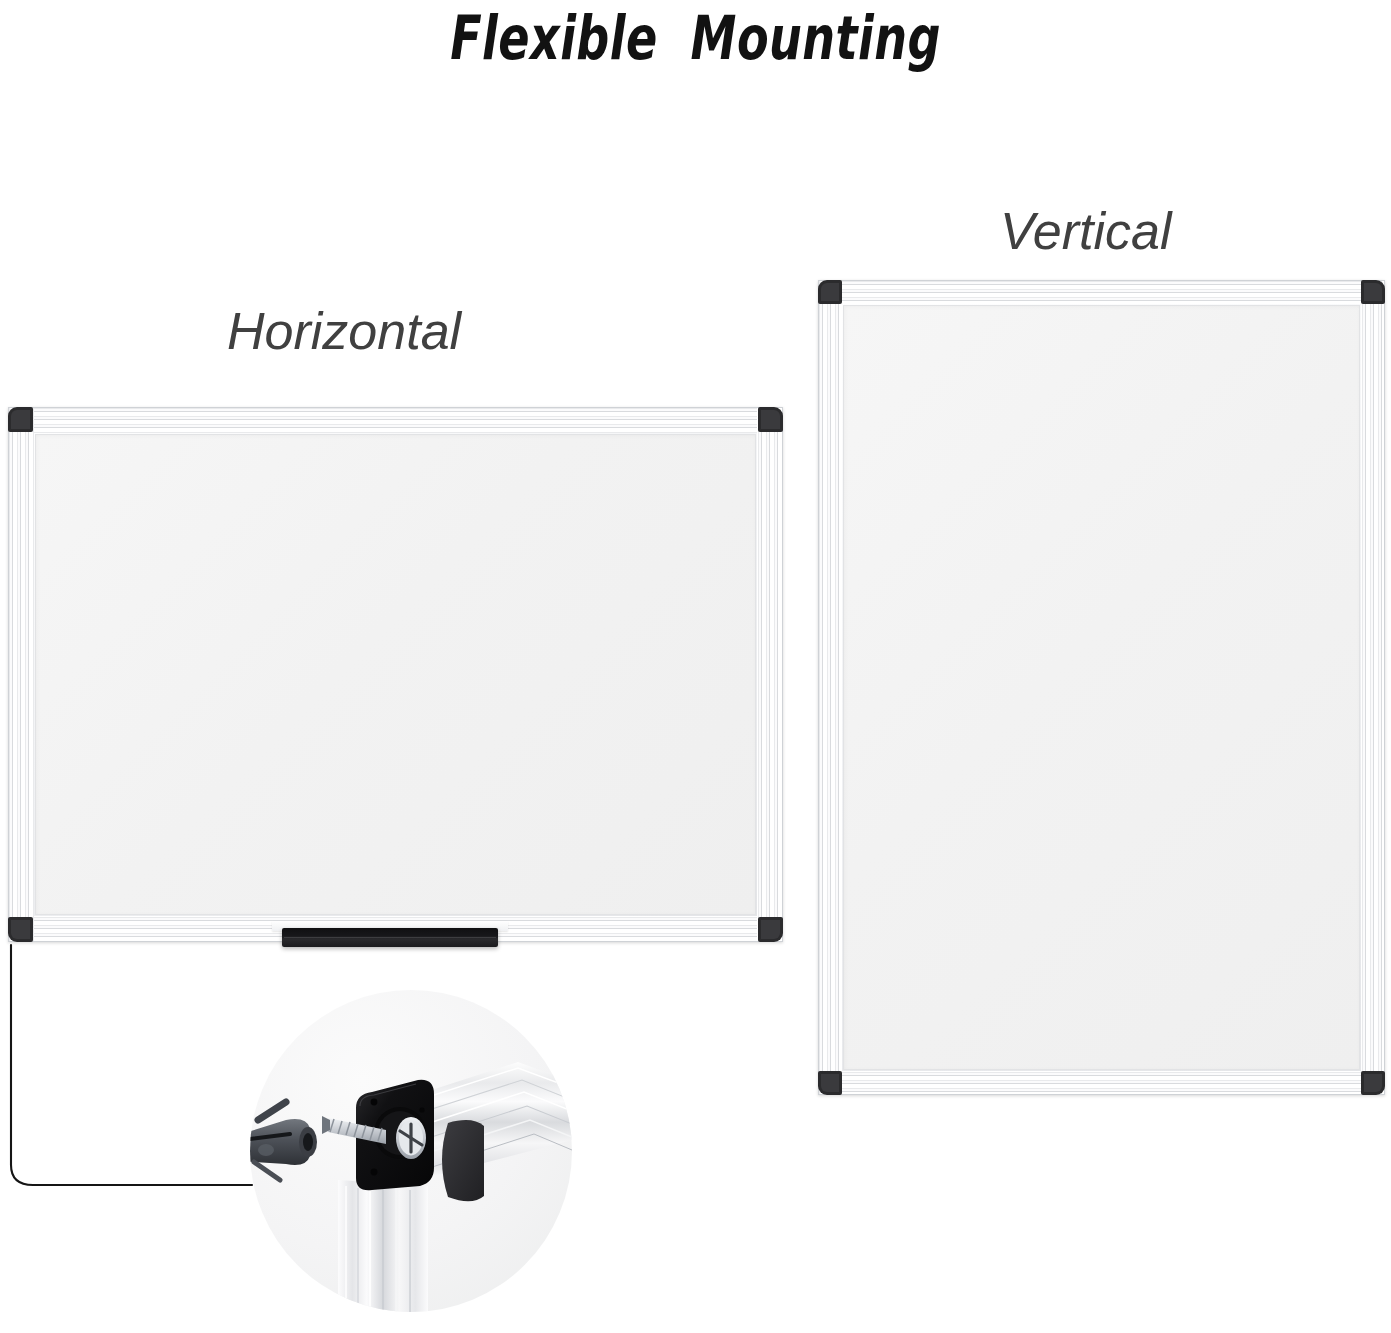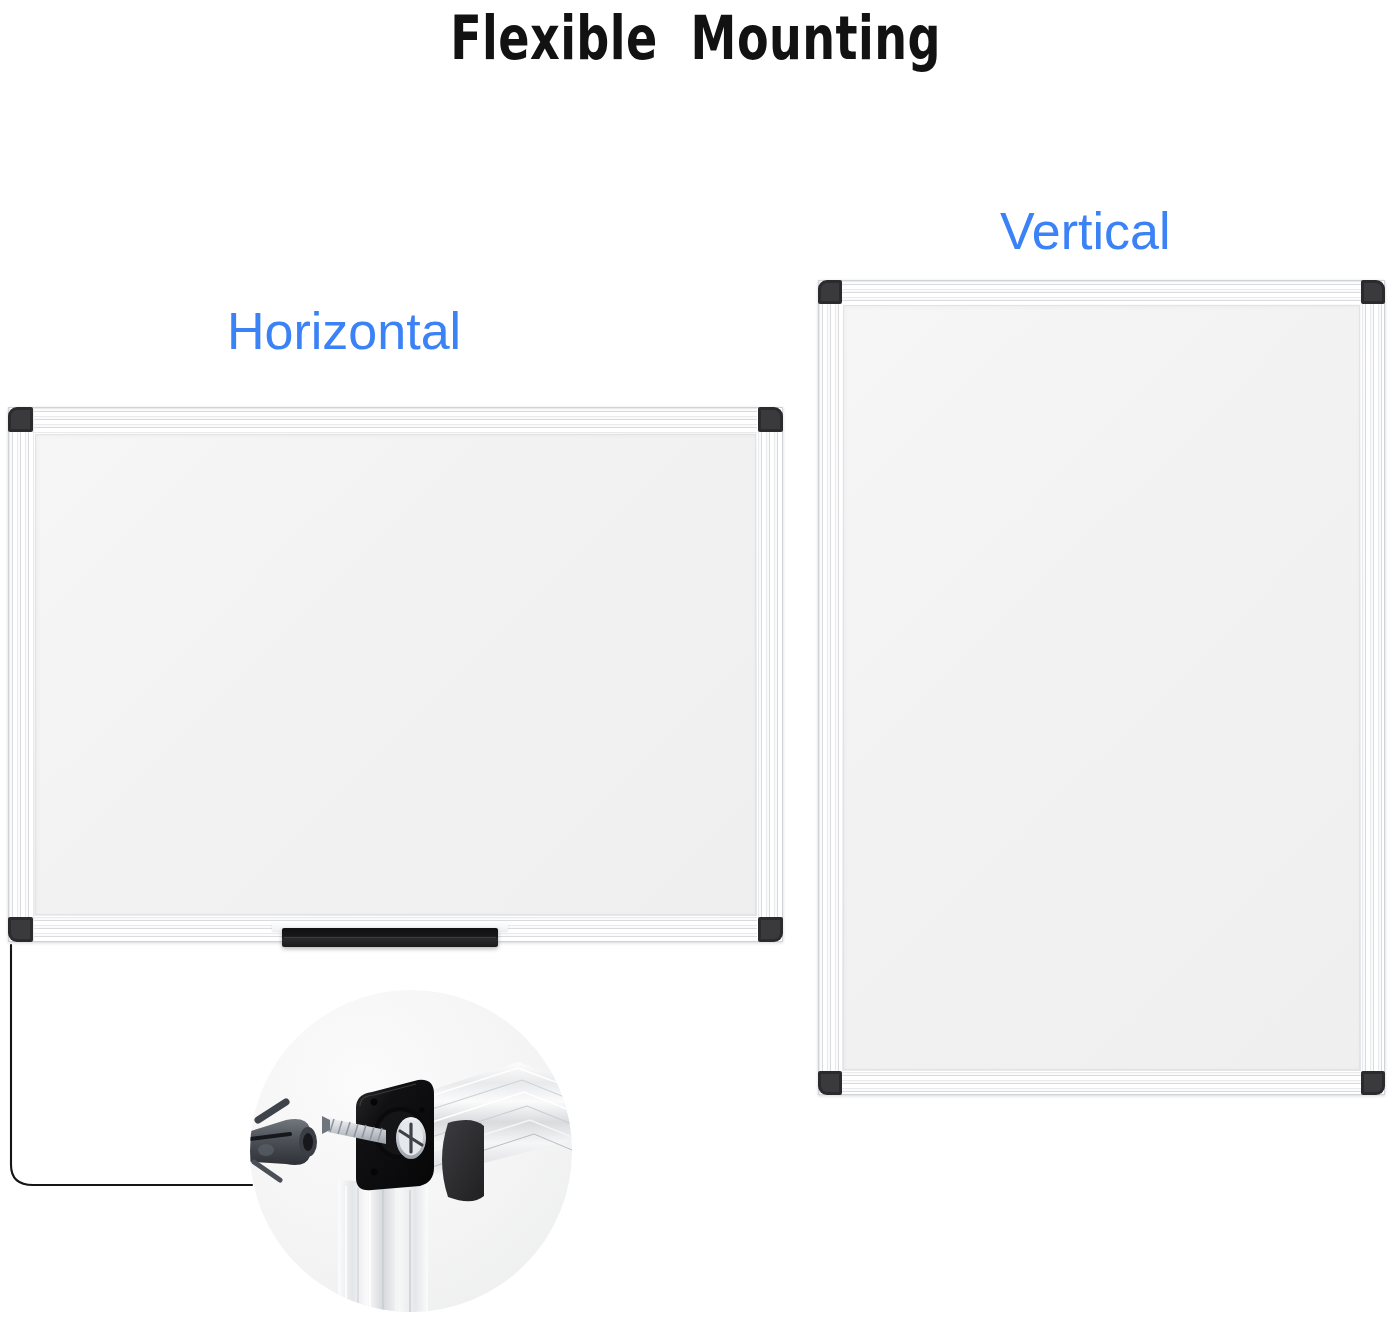--- a/index.html
+++ b/index.html
@@ -1,36 +1,36 @@
 <!DOCTYPE html>
 <html><head>
 <meta charset="utf-8">
 <style>
   html,body{margin:0;padding:0;}
   body{
     width:1391px;height:1333px;background:#ffffff;
     font-family:"Liberation Sans", sans-serif;
     overflow:hidden;position:relative;
   }
-  .stage{position:absolute;left:0;top:0;width:1391px;height:1333px;}
+  .stage{position:absolute;left:0;top:0;width:1391px;height:1333px;font-style:italic;}
 
   
   .main-title{
     position:absolute;left:0;top:2px;width:1391px;
     text-align:center;
     font-family:"DejaVu Sans Condensed","Liberation Sans",sans-serif;
     font-weight:700;font-size:61px;letter-spacing:0.5px;
     color:#121212;line-height:72px;
     transform:scaleX(0.84);transform-origin:50% 50%;
     white-space:pre;
   }
   .lbl{
     position:absolute;
     font-family:"Liberation Sans",sans-serif;
-    font-weight:400;color:#3b82f6;
+    font-weight:400;color:#404040;
     font-size:52px;line-height:58px;white-space:nowrap;
   }
   .lbl-h{left:227px;top:302px;}
   .lbl-v{left:1000px;top:202px;}
 
   
   .board{position:absolute;}
   .board .frame{
     position:absolute;left:0;top:0;width:100%;height:100%;
     background:linear-gradient(160deg,#ffffff 0%,#f3f4f6 40%,#e3e4e7 100%);

